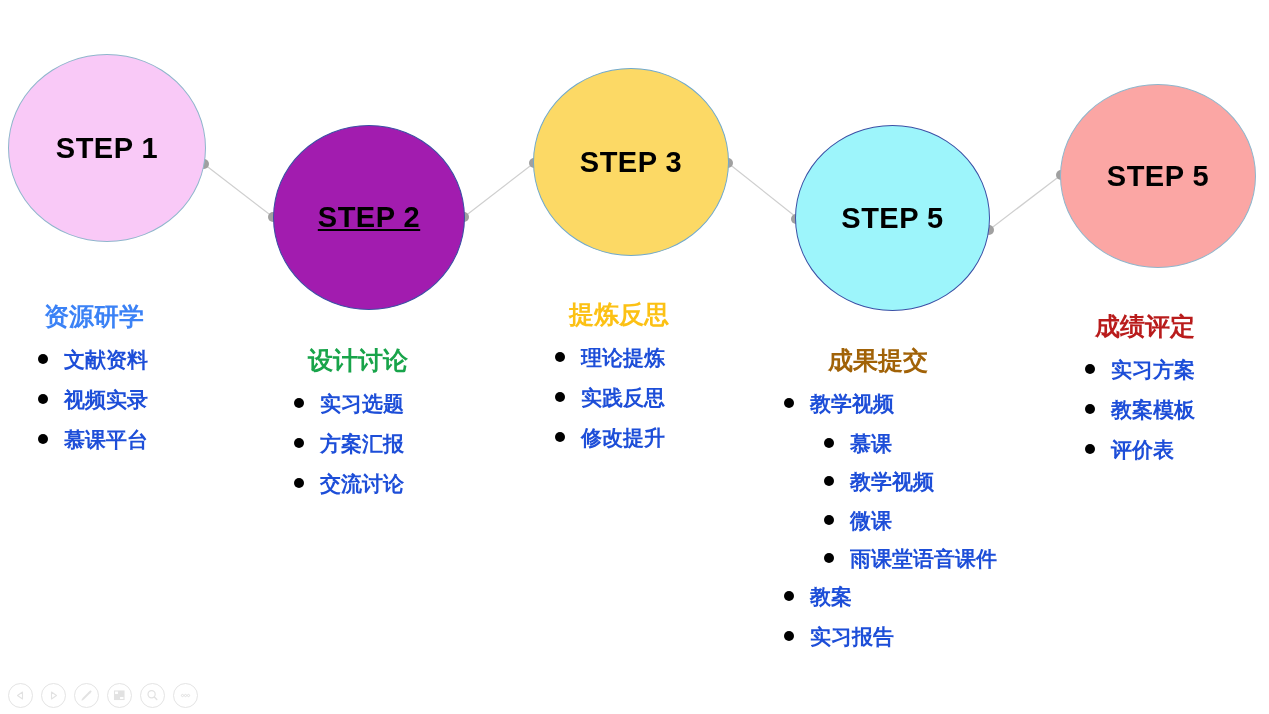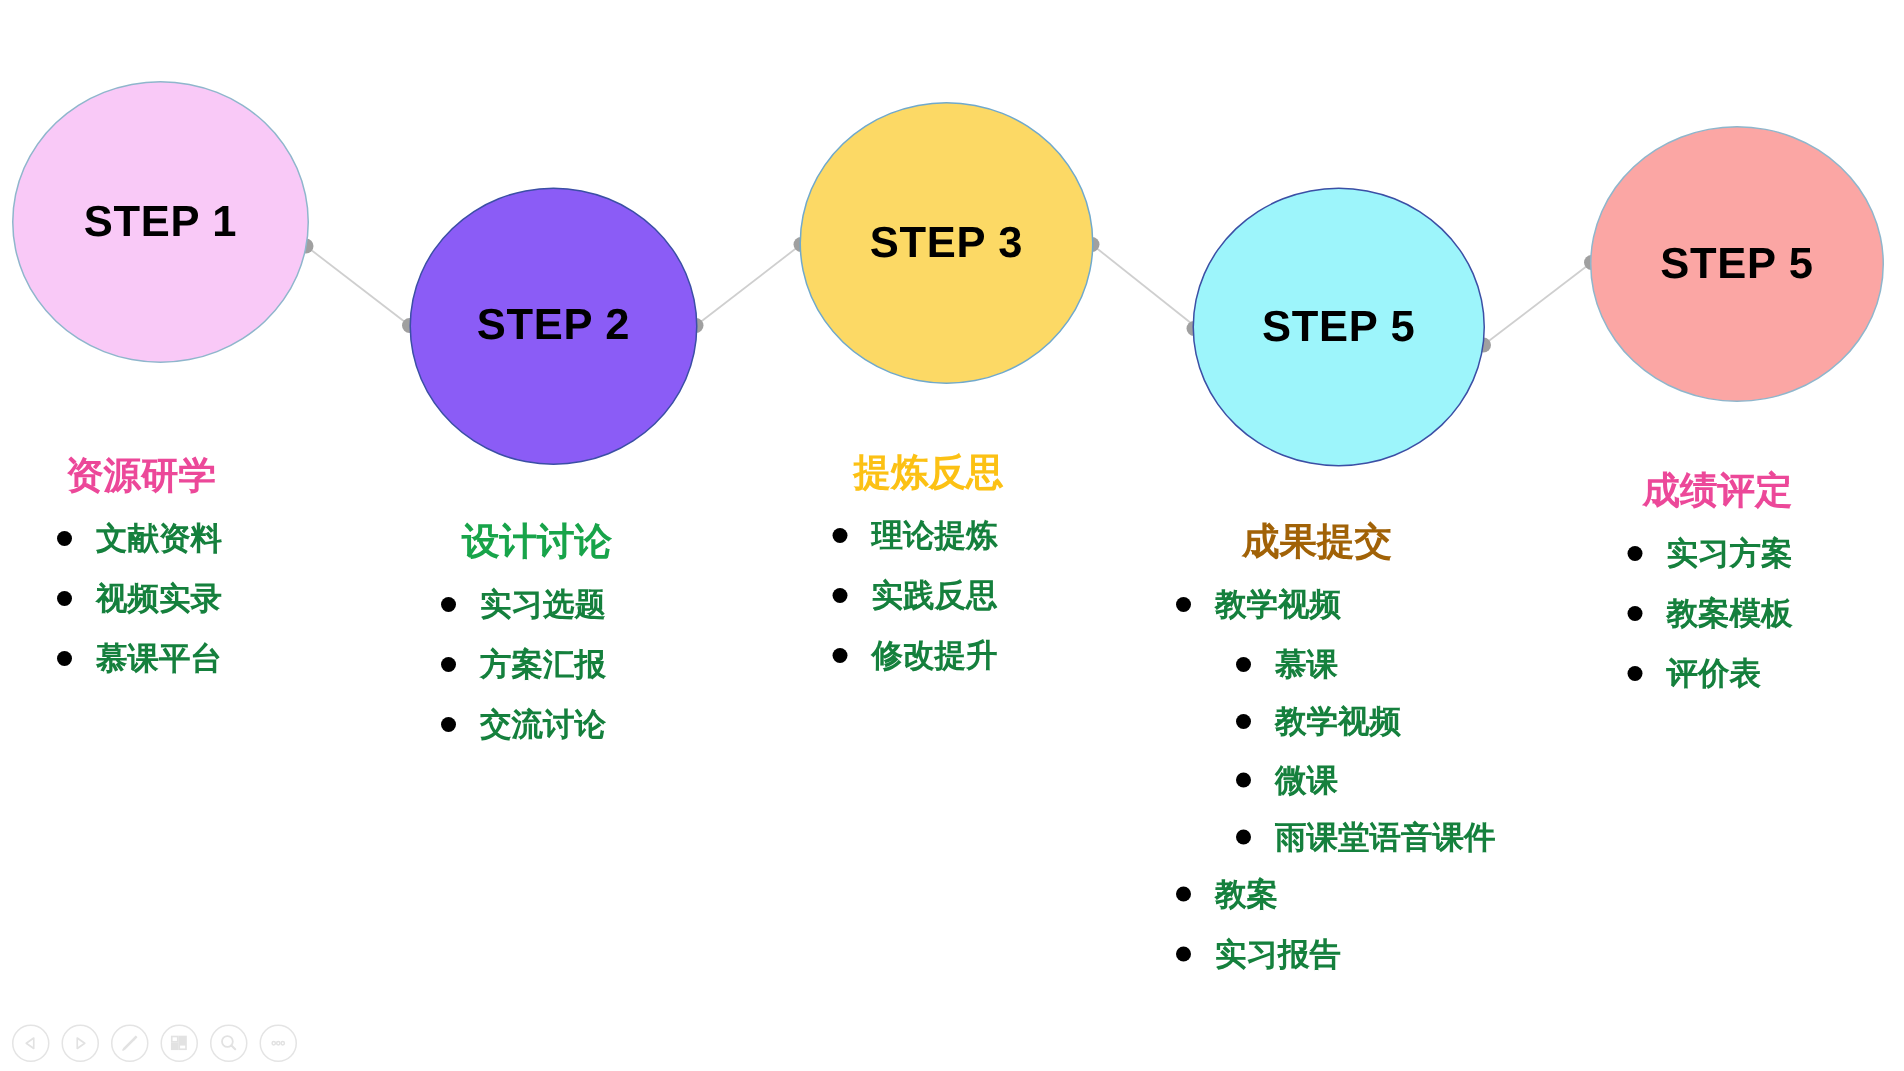--- a/index.html
+++ b/index.html
@@ -44,21 +44,21 @@
     font-size: 29px;
     font-weight: bold;
     color: #000000;
     letter-spacing: 0.5px;
     white-space: nowrap;
   }
 
   #circle-1 { left: 8px;    top: 54px;  width: 198px; height: 188px;
               background: #f9c9f7; border: 1.4px solid #8fb6cc; }
   #circle-2 { left: 273px;  top: 125px; width: 192px; height: 185px;
-              background: #8b5cf6; border: 1.4px solid #3b4fa5; }
+              background: #a21caf; border: 1.4px solid #3b4fa5; text-decoration: underline; }
   #circle-3 { left: 533px;  top: 68px;  width: 196px; height: 188px;
               background: #fcd965; border: 1.4px solid #70a9cc; }
   #circle-4 { left: 795px;  top: 125px; width: 195px; height: 186px;
               background: #9df5fb; border: 1.4px solid #3b4fa5; }
   #circle-5 { left: 1060px; top: 84px;  width: 196px; height: 184px;
               background: #fba6a4; border: 1.4px solid #8fb6cc; }
 
   
   .step-text {
     position: absolute;
@@ -85,41 +85,41 @@
     height: 10px;
     border-radius: 50%;
     background: #000000;
     flex: 0 0 auto;
     margin-top: 7px;
     margin-right: 16px;
   }
   .bullet-label {
     font-size: 21px;
     font-weight: bold;
-    color: #15803d;
+    color: #1d4ed8;
     line-height: 1.2;
   }
   .sub-list {
     list-style: none;
     margin: 0;
     padding: 0 0 0 40px;
   }
   .sub-list .bullet-item { margin-bottom: 13px; }
 
   
   #text-1 { left: 38px;   top: 300px; }
-  #text-1 .step-title { color: #ec4899; padding-left: 6px; }
+  #text-1 .step-title { color: #3b82f6; padding-left: 6px; }
   #text-2 { left: 294px;  top: 344px; }
   #text-2 .step-title { color: #18a44a; padding-left: 14px; }
   #text-3 { left: 555px;  top: 298px; }
   #text-3 .step-title { color: #fcc114; padding-left: 14px; }
   #text-4 { left: 784px;  top: 344px; }
   #text-4 .step-title { color: #a16207; padding-left: 44px; }
   #text-5 { left: 1085px; top: 310px; }
-  #text-5 .step-title { color: #ec4899; padding-left: 10px; }
+  #text-5 .step-title { color: #b91c1c; padding-left: 10px; }
 
   
   #toolbar {
     position: absolute;
     left: 8px;
     bottom: 6px;
     display: flex;
     align-items: center;
     gap: 8px;
   }

